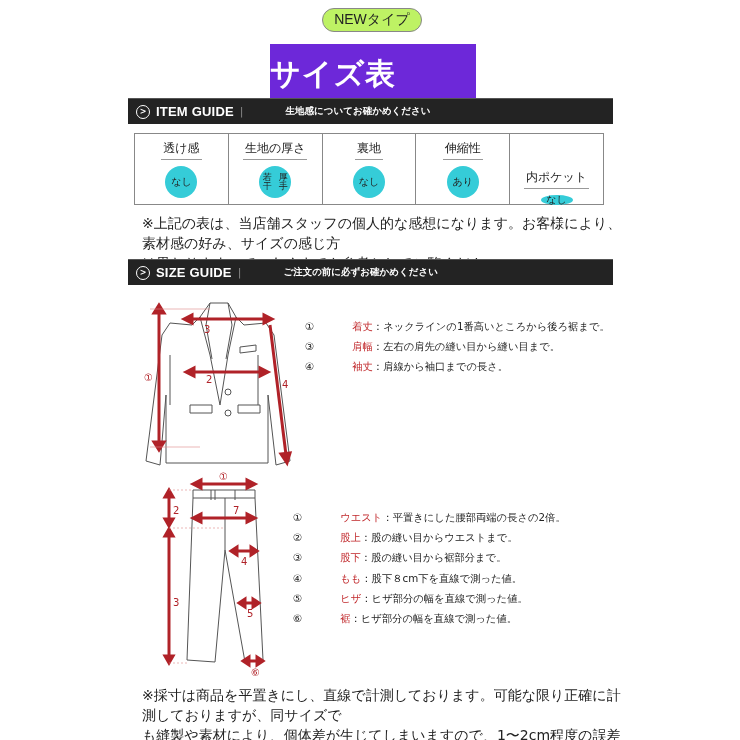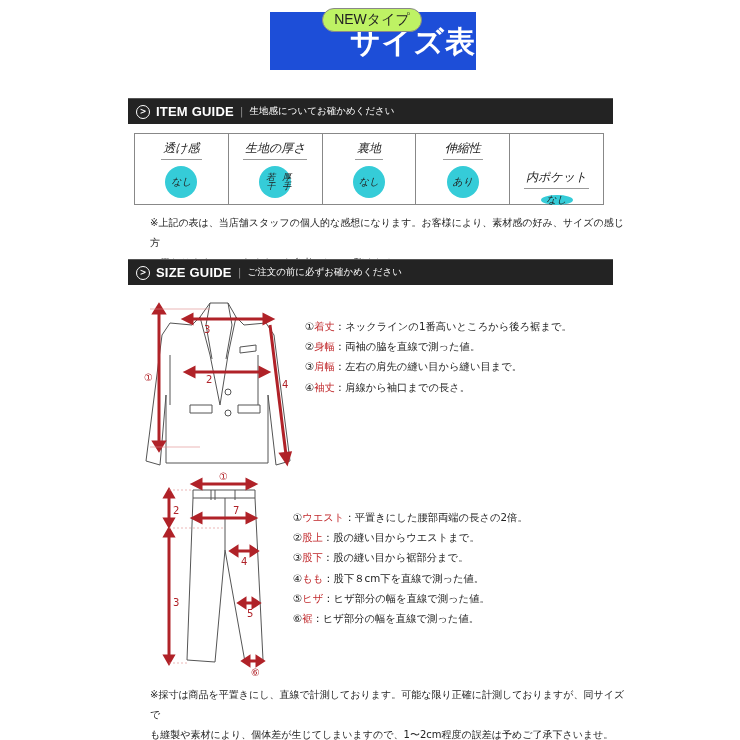--- a/index.html
+++ b/index.html
@@ -7,60 +7,60 @@
   body { font-family: "DejaVu Sans", "Liberation Sans", sans-serif; color: #222; position: relative; }
 
   .hdr { position: absolute; left: 270px; top: 8px; width: 206px; height: 70px; }
   .new-pill {
     position: absolute; left: 52px; top: 0; width: 100px; height: 24px;
     background: #bef264; border: 1.5px solid #888; border-radius: 12px;
     font-size: 14px; line-height: 21px; text-align: center; color: #222; z-index: 2;
     font-family: "Liberation Sans", sans-serif;
   }
   .title-box {
-    position: absolute; left: 0; top: 4px; width: 206px; height: 58px;
-    background: #1d4ed8; color: #fff; font-size: 30px; font-weight: bold;
-    text-align: right; line-height: 60px; letter-spacing: 1px;
+    position: absolute; left: 0; top: 36px; width: 206px; height: 58px;
+    background: #6d28d9; color: #fff; font-size: 30px; font-weight: bold;
+    text-align: left; line-height: 60px; letter-spacing: 1px;
   }
 
   .band {
     position: absolute; left: 128px; width: 485px; height: 26px;
     background: #232323; color: #fff; display: flex; align-items: center;
     padding-left: 8px; border-top: 1px solid #555;
   }
   .band .circ {
     width: 14px; height: 14px; border: 1.5px solid #fff; border-radius: 50%;
     font-size: 8px; line-height: 11px; text-align: center; margin-right: 6px; font-weight: bold;
   }
   .band .lbl { font-family: "Liberation Sans", sans-serif; font-weight: bold; font-size: 13px; letter-spacing: 0.2px; }
   .band .sep { color: #888; margin: 0 6px; font-size: 11px; }
-  .band .sub { font-size: 9.5px; font-weight: normal; }
+  .band .sub { font-size: 9.5px; font-weight: bold; margin-left: 36px; }
 
   .guide-table {
     position: absolute; left: 134px; top: 133px; width: 470px; height: 72px;
     display: flex; border: 1.5px solid #888;
   }
   .guide-cell {
     flex: 1; border-right: 1.5px solid #888; display: flex; flex-direction: column;
     align-items: center; padding-top: 6px;
   }
   .guide-cell:last-child { border-right: none; margin-top: 29px; }
-  .guide-cell .h { font-size: 12px; color: #222; padding: 0 2px 2px; border-bottom: 1.5px solid #999; min-width: 28px; text-align: left; font-style: italic; }
+  .guide-cell .h { font-size: 12px; color: #222; padding: 0 2px 2px; border-bottom: 1.5px solid #999; min-width: 28px; text-align: left; }
   .guide-cell .dot {
     margin-top: 6px; width: 32px; height: 32px; border-radius: 50%;
     background: #35ccd8; color: #222; display: flex; align-items: center; justify-content: center;
-    font-size: 10px; text-align: right; line-height: 10px; font-style: italic;
+    font-size: 10px; text-align: center; line-height: 10px;
   }
   .guide-cell .dot.two { font-size: 9px; line-height: 9.5px; }
 
-  .note { position: absolute; left: 150px; width: 480px; font-size: 10px; line-height: 20px; color: #222; }
+  .note { position: absolute; left: 142px; width: 480px; font-size: 14px; line-height: 20px; color: #222; }
 
   .diagram { position: absolute; }
   .meas { position: absolute; font-size: 10.3px; line-height: 20.2px; color: #222; white-space: nowrap; }
-  .meas .red { color: #c0282b; }
+  .meas .red { color: #c0282b; padding-left: 38px; }
 </style>
 </head>
 <body>
 
 <div class="hdr">
   <div class="new-pill">NEWタイプ</div>
   <div class="title-box">サイズ表</div>
 </div>
 
 <div class="band" style="top:98px;">
@@ -140,21 +140,20 @@
   <g font-size="10" fill="#b02228" font-family="DejaVu Sans, sans-serif">
     <text x="4" y="86">①</text>
     <text x="64" y="38">3</text>
     <text x="66" y="88">2</text>
     <text x="142" y="93">4</text>
   </g>
 </svg>
 
 <div class="meas" style="left:305px; top:316px;">
   <div><span>①</span><span class="red">着丈</span><span>：ネックラインの1番高いところから後ろ裾まで。</span></div>
-  <div><span>②</span><span class="red">身幅</span><span>：両袖の脇を直線で測った値。</span></div>
   <div><span>③</span><span class="red">肩幅</span><span>：左右の肩先の縫い目から縫い目まで。</span></div>
   <div><span>④</span><span class="red">袖丈</span><span>：肩線から袖口までの長さ。</span></div>
 </div>
 
 <svg class="diagram" style="left:155px; top:470px;" width="120" height="210" viewBox="0 0 120 210">
   <g fill="none" stroke="#555" stroke-width="1">
     <path d="M38 20 L100 20 L100 28 L38 28 Z"></path>
     <path d="M38 28 L32 190 L60 192 L70 80 L90 192 L108 190 L100 28"></path>
     <path d="M70 28 L70 80"></path>
     <path d="M56 20 L56 30 M60 20 L60 30 M80 20 L80 30"></path>

